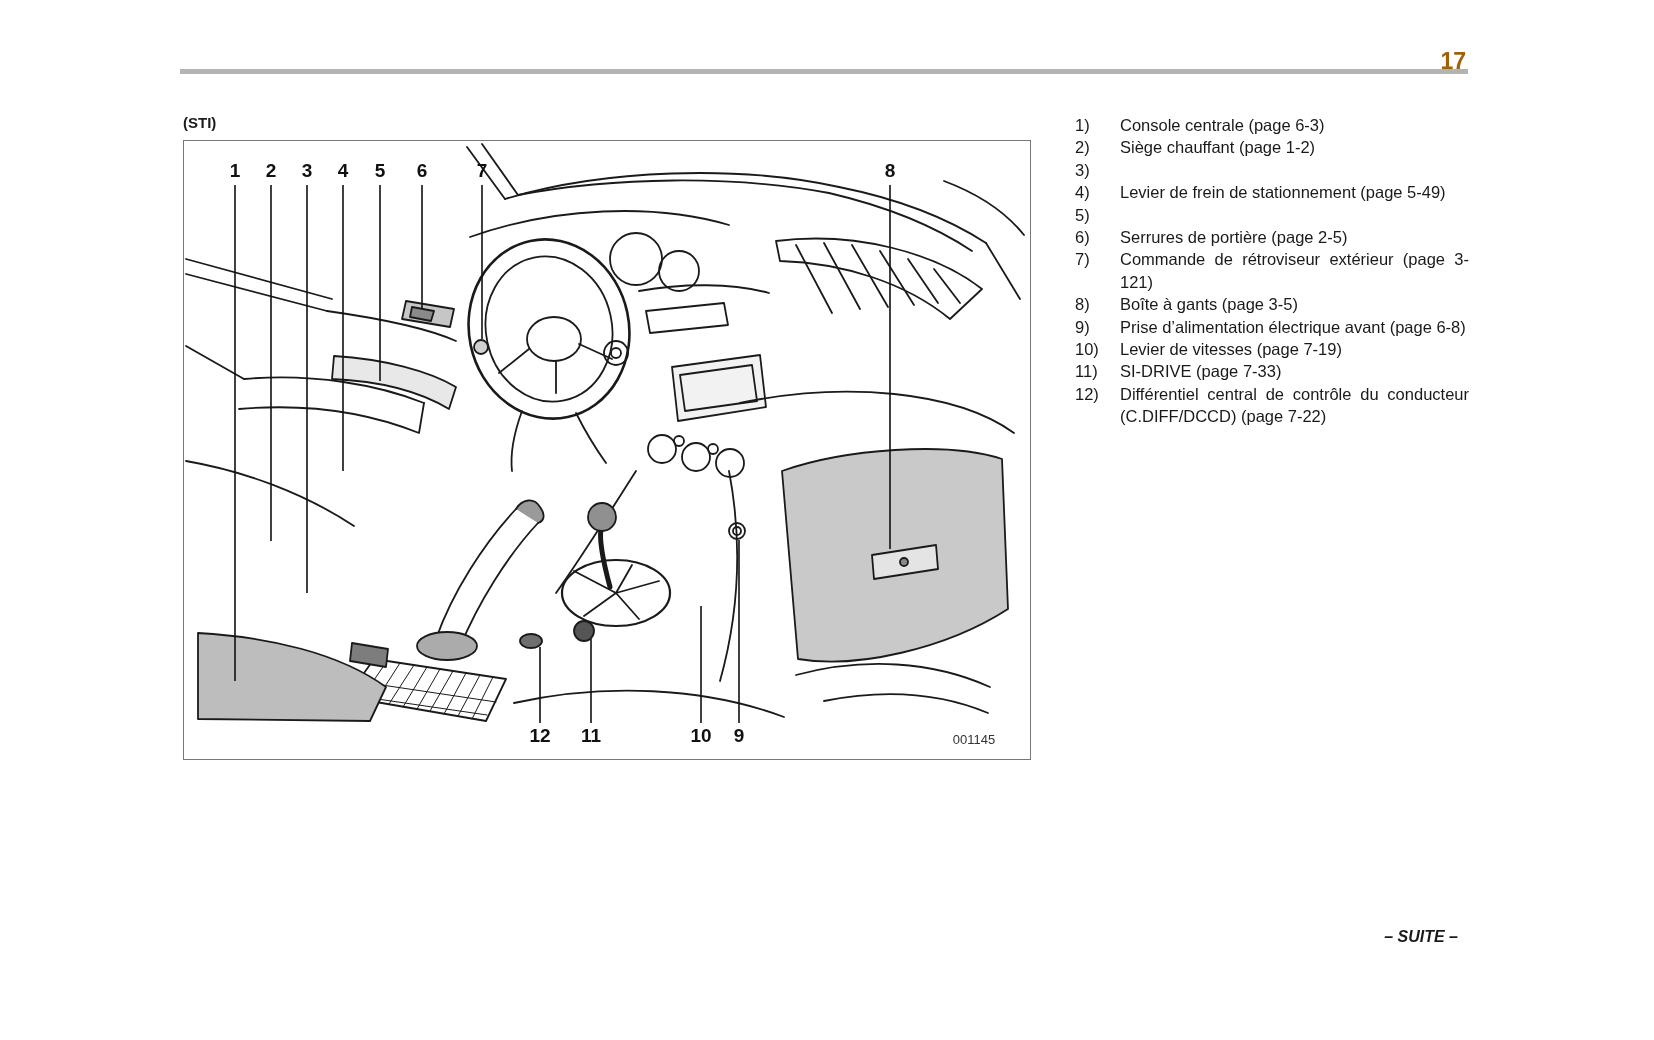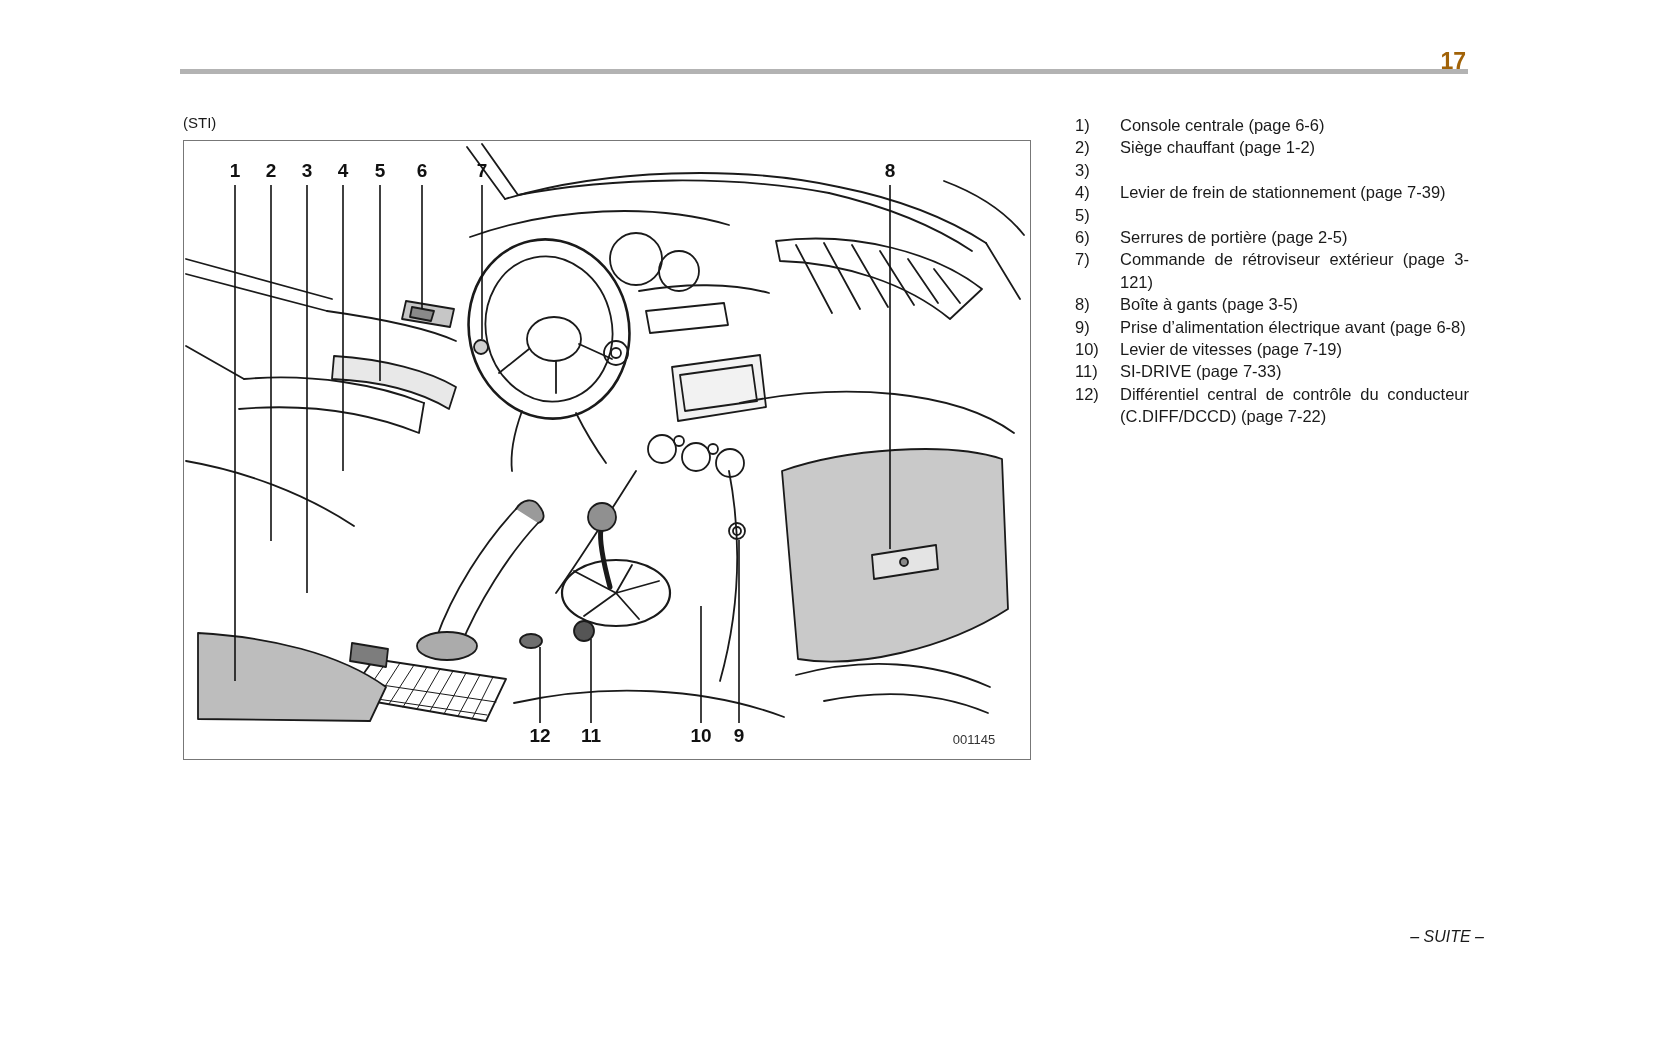--- a/index.html
+++ b/index.html
@@ -12,37 +12,37 @@
   .header-rule {
     position:absolute; left:180px; top:69px; width:1288px; height:5px;
     background:#b3b3b3;
   }
   .page-number {
     position:absolute; right:188px; top:48px;
     font-size:23px; font-weight:bold; color:#a16207;
   }
   .figure-label {
     position:absolute; left:183px; top:114px;
-    font-size:15px; font-weight:normal;text-align:right;
+    font-size:15px; font-weight:bold;text-align:right;
   }
   .figure-frame {
     position:absolute; left:183px; top:140px; width:848px; height:620px;
     border:1px solid #777; box-sizing:border-box; background:#fff;
   }
   .figure-frame svg { display:block; width:846px; height:618px; }
   .legend {
     position:absolute; left:1075px; top:114px; width:394px;
     font-size:16.5px; line-height:22.4px;
   }
   .legend-item { display:flex; }
   .legend-num { flex:0 0 45px; }
   .legend-text { flex:1; text-align:justify; }
   .page-footer {
-    position:absolute; right:170px; top:928px;
-    font-size:16px; font-weight:normal; font-style:italic;margin-left:26px;
+    position:absolute; right:196px; top:928px;
+    font-size:16px; font-weight:bold; font-style:italic;margin-left:26px;
   }
 </style>
 </head>
 <body>
 
 <div class="header-rule"></div>
 <div class="page-number">17</div>
 
 <div class="figure-label">(STI)</div>
 
@@ -212,32 +212,32 @@
       <text x="555" y="601">9</text>
     </g>
 
     <text x="790" y="603" font-family="Liberation Sans, sans-serif" font-size="13" fill="#333333" text-anchor="middle">001145</text>
   </svg>
 </div>
 
 <div class="legend">
   <div class="legend-item">
     <span class="legend-num">1)</span>
-    <span class="legend-text">Console centrale (page 6-6)</span>
+    <span class="legend-text">Console centrale (page 6-3)</span>
   </div>
   <div class="legend-item">
     <span class="legend-num">2)</span>
     <span class="legend-text">Siège chauffant (page 1-2)</span>
   </div>
   <div class="legend-item">
     <span class="legend-num">3)</span>
   </div>
   <div class="legend-item">
     <span class="legend-num">4)</span>
-    <span class="legend-text">Levier de frein de stationnement (page 7-39)</span>
+    <span class="legend-text">Levier de frein de stationnement (page 5-49)</span>
   </div>
   <div class="legend-item">
     <span class="legend-num">5)</span>
   </div>
   <div class="legend-item">
     <span class="legend-num">6)</span>
     <span class="legend-text">Serrures de portière (page 2-5)</span>
   </div>
   <div class="legend-item">
     <span class="legend-num">7)</span>

